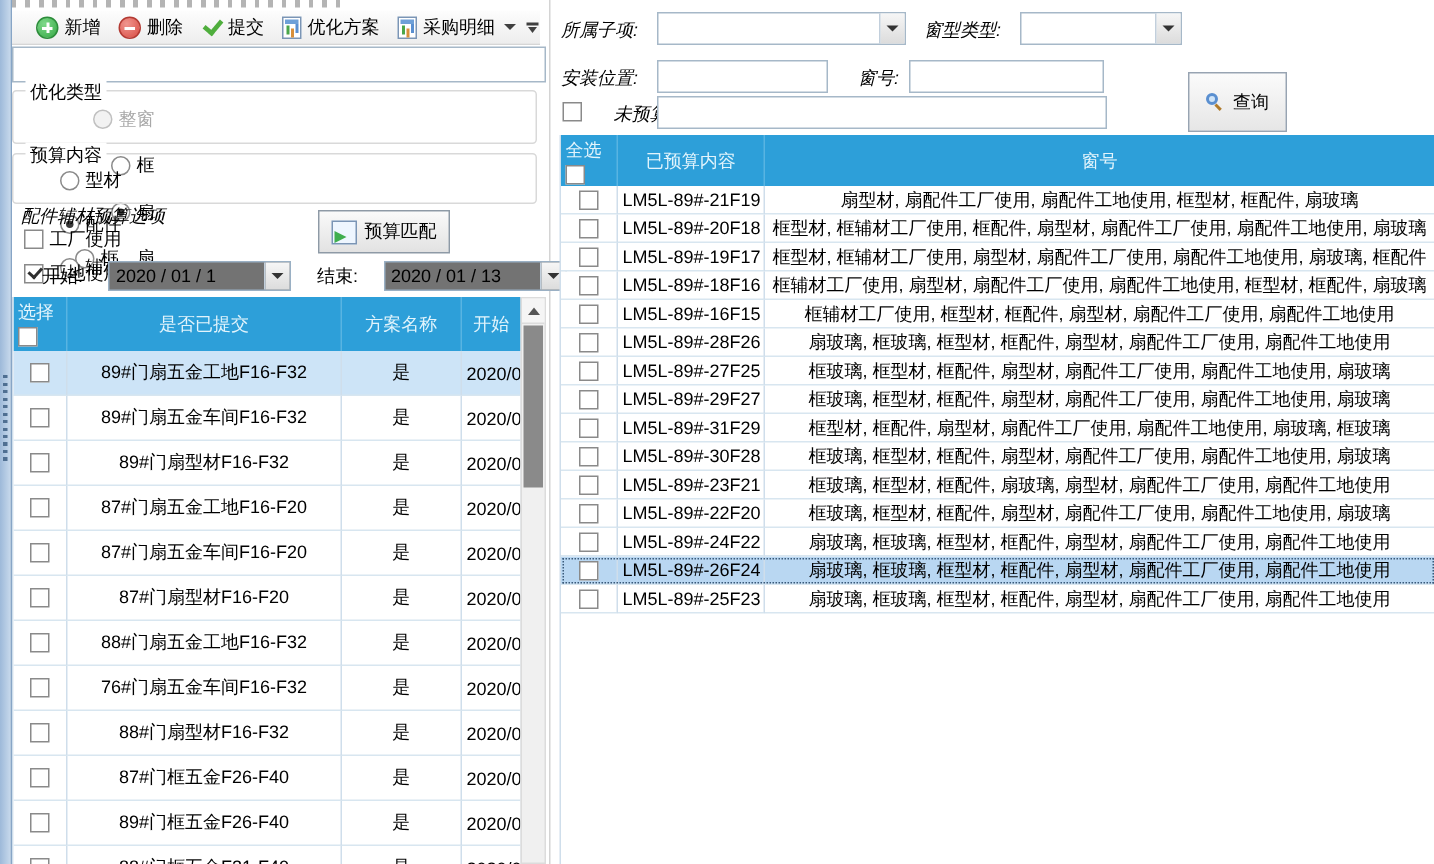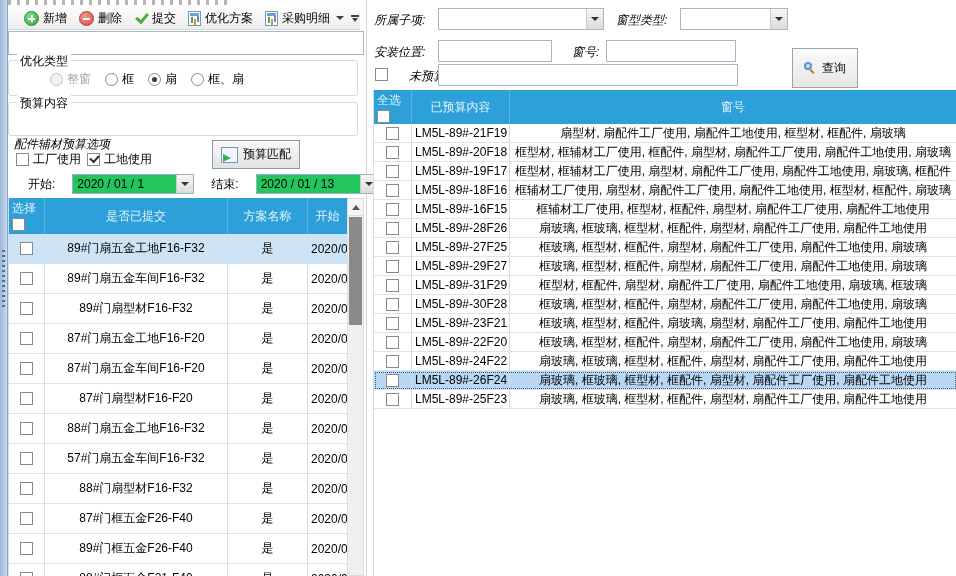--- a/index.html
+++ b/index.html
@@ -37,38 +37,38 @@
       border-top:4px solid #404040;margin-left:2px;}
   .overflow-btn{margin-left:auto;margin-right:2px;width:14px;height:18px;display:flex;flex-direction:column;
       align-items:center;justify-content:center;gap:1px;}
   .overflow-btn i{width:0;height:0;border-left:3px solid transparent;border-right:3px solid transparent;
       border-top:4px solid #404040;}
   .overflow-btn b{width:8px;height:2px;background:#404040;}
   
   .search-box{position:absolute;left:8px;top:31px;width:350px;height:20px;border:1px solid #a6b8c8;background:#fff;}
   .grp{position:absolute;border:1px solid #d9d9d9;border-radius:3px;box-sizing:border-box;}
   .grp-label{position:absolute;top:-8px;left:8px;background:#fff;padding:0 3px;}
-  .opt-row{position:absolute;display:flex;align-items:flex-end;gap:6px;white-space:nowrap;}
+  .opt-row{position:absolute;display:flex;align-items:flex-end;gap:6px;white-space:nowrap;flex-direction:column;}
   .radio{width:13px;height:13px;border-radius:50%;border:1px solid #8a8a8a;background:#fff;
       display:inline-block;position:relative;box-sizing:border-box;flex:0 0 auto;}
   .radio.on::after{content:"";position:absolute;left:3px;top:3px;width:5px;height:5px;border-radius:50%;background:#3a3a3a;}
   .radio.dis{border-color:#c0c0c0;background:#f2f2f2;}
   .opt{display:flex;align-items:center;gap:4px;}
   .opt.dis{color:#a8a8a8;}
   .cb{width:13px;height:13px;border:1px solid #8a8a8a;background:#fff;display:inline-block;
       position:relative;box-sizing:border-box;flex:0 0 auto;}
   .cb.on::after{content:"";position:absolute;left:2px;top:1px;width:7px;height:4px;
       border-left:2px solid #2f2f2f;border-bottom:2px solid #2f2f2f;transform:rotate(-48deg);}
   .match-btn{position:absolute;left:212px;top:140px;width:86px;height:27px;border:1px solid #8e9aa6;
       background:linear-gradient(#fafafa,#e2e2e2);display:flex;align-items:center;justify-content:center;gap:5px;}
   .ic-match{width:15px;height:14px;background:#eef6ff;border:1px solid #7b95b5;position:relative;}
   .ic-match::after{content:"";position:absolute;left:1px;bottom:0;width:0;height:0;
       border-top:4px solid transparent;border-bottom:4px solid transparent;border-left:8px solid #3fae4f;}
   .date-row{position:absolute;left:4px;top:174px;display:flex;align-items:center;gap:17px;padding-left:24px;}
-  .date-box{border:1px solid #9ab0c4;background:#22c55e;height:20px;display:flex;align-items:center;box-sizing:border-box;}
+  .date-box{border:1px solid #9ab0c4;background:#737373;height:20px;display:flex;align-items:center;box-sizing:border-box;}
   .date-val{padding:0 4px;}
   .dd-btn{width:16px;height:100%;border-left:1px solid #c2cfdc;background:linear-gradient(#f6f6f6,#dcdcdc);
       display:flex;align-items:center;justify-content:center;}
   .dd-btn i{width:0;height:0;border-left:4px solid transparent;border-right:4px solid transparent;border-top:4px solid #333;}
   
   .thead{background:#2d9fd9;color:#e2f4fc;}
   .ltable{position:absolute;left:8px;top:198px;width:339px;height:378px;overflow:hidden;border-left:1px solid #cfdeeb;}
   .lhead{display:grid;grid-template-columns:36px 183px 80px 40px;height:36px;}
   .lrow{display:grid;grid-template-columns:36px 183px 80px 40px;height:30px;background:#fff;}
   .rtable{position:absolute;left:373px;top:90px;width:583px;height:486px;overflow:hidden;border-left:1px solid #cfdeeb;}
@@ -159,20 +159,38 @@
     </span>
     <span class="opt">
       <span class="radio"></span>
       <span>框、扇</span>
     </span>
   </div>
 
   <div class="grp" style="left:8px;top:102px;width:350px;height:34px;">
     <span class="grp-label">预算内容</span>
   </div>
+  <div class="opt-row" style="left:16px;top:112px;gap:12px;">
+    <span class="opt">
+      <span class="radio"></span>
+      <span>型材</span>
+    </span>
+    <span class="opt">
+      <span class="radio on"></span>
+      <span>配件</span>
+    </span>
+    <span class="opt">
+      <span class="radio"></span>
+      <span>辅材</span>
+    </span>
+    <span class="opt">
+      <span class="radio"></span>
+      <span>框扇信息</span>
+    </span>
+  </div>
 
   <div class="fl" style="left:14px;top:136px;">配件辅材预算选项</div>
   <div class="opt-row" style="left:16px;top:151px;">
     <span class="opt">
       <span class="cb"></span>
       <span>工厂使用</span>
     </span>
     <span class="opt">
       <span class="cb on"></span>
       <span>工地使用</span>
@@ -264,21 +282,21 @@
             <span class="cb"></span>
           </div>
           <div class="cell center">88#门扇五金工地F16-F32</div>
           <div class="cell center">是</div>
           <div class="cell">2020/0</div>
         </div>
         <div class="lrow">
           <div class="cell center">
             <span class="cb"></span>
           </div>
-          <div class="cell center">57#门扇五金车间F16-F32</div>
+          <div class="cell center">76#门扇五金车间F16-F32</div>
           <div class="cell center">是</div>
           <div class="cell">2020/0</div>
         </div>
         <div class="lrow">
           <div class="cell center">
             <span class="cb"></span>
           </div>
           <div class="cell center">88#门扇型材F16-F32</div>
           <div class="cell center">是</div>
           <div class="cell">2020/0</div>

